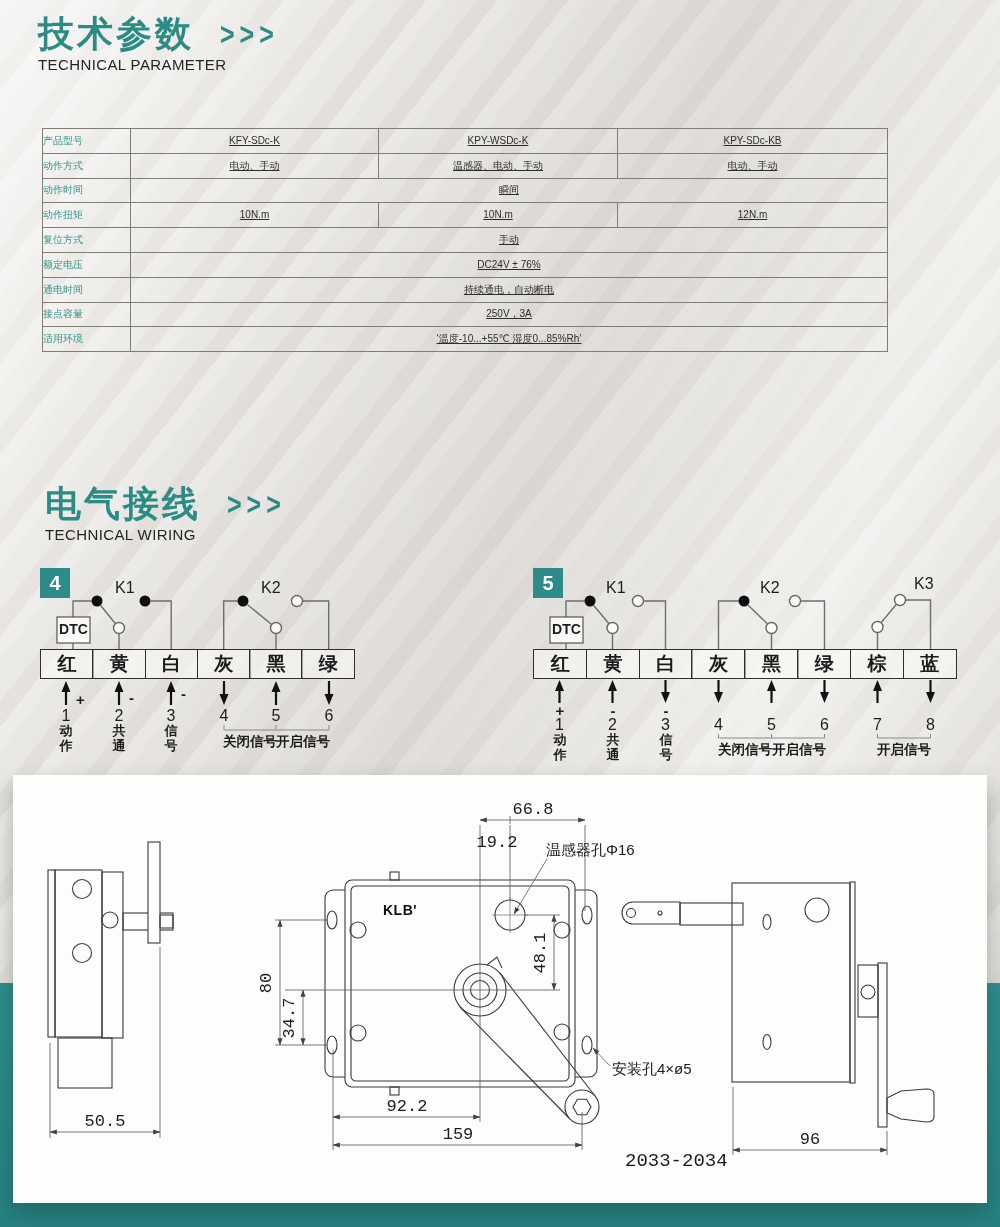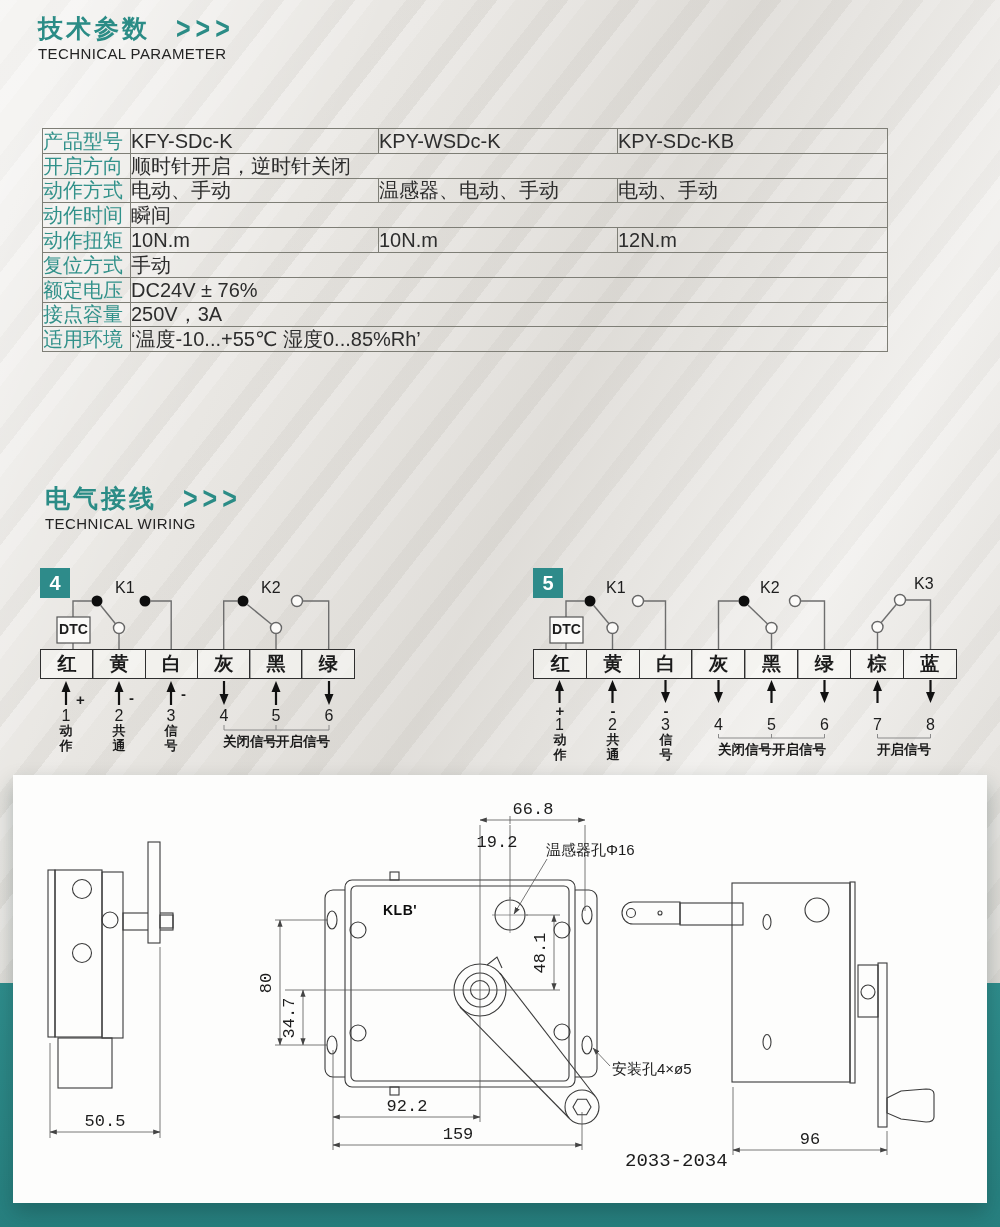--- a/index.html
+++ b/index.html
@@ -6,28 +6,28 @@
   .page{position:relative;width:1000px;height:1227px;overflow:hidden;
     font-family:"Liberation Sans","DejaVu Sans",sans-serif;
     background:
       linear-gradient(115deg, rgba(255,255,255,.55) 5%, rgba(255,255,255,0) 25%, rgba(185,181,174,.22) 48%, rgba(255,255,255,.38) 70%, rgba(193,189,182,.20) 92%),
       repeating-linear-gradient(128deg, rgba(255,255,255,.18) 0 14px, rgba(0,0,0,0) 14px 40px, rgba(176,172,165,.12) 40px 56px),
       #e9e7e3;}
   .teal-band{position:absolute;left:0;top:983px;width:1000px;height:244px;background:linear-gradient(180deg,#2f8d8c,#27807f);}
   
   .sec-head{position:absolute;}
   .h-row{display:flex;align-items:center;gap:26px;}
-  .h-cn{font-size:25px;font-weight:900;color:#2b8c86;letter-spacing:3px;line-height:1;}
+  .h-cn{font-size:36px;font-weight:900;color:#2b8c86;letter-spacing:3px;line-height:1;}
   .h-chev{font-size:25px;font-weight:900;color:#2b8c86;letter-spacing:5px;transform:scaleY(1.25);line-height:1;}
   .h-en{font-size:15px;color:#242424;letter-spacing:.4px;margin-top:4px;}
   
   table.spec{position:absolute;left:42px;top:128px;width:845px;border-collapse:collapse;table-layout:fixed;}
-  table.spec td{border:1px solid #7e7e76;height:23.8px;font-size:20px;line-height:1;padding:0;}
+  table.spec td{border:1px solid #7e7e76;height:23.8px;font-size:10px;line-height:1;padding:0;}
   td.lbl{color:#31918a;text-align:left;padding-left:12px;}
-  td.val{color:#2d2d2d;}
+  td.val{color:#2d2d2d;text-align:center;text-decoration:underline;}
   
   .diagram{position:absolute;}
   .diagram svg{position:absolute;left:0;top:0;}
   .badge{position:absolute;left:5px;top:3px;width:30px;height:30px;background:#2e8b8a;color:#fff;
     font-size:20px;font-weight:700;display:flex;align-items:center;justify-content:center;}
   .term-row{position:absolute;display:flex;height:30px;}
   .term{flex:1;border:1.5px solid #2f2f2f;margin-left:-1.5px;display:flex;align-items:center;justify-content:center;
     font-size:19px;font-weight:700;color:#1b1b1b;background:rgba(252,251,248,.55);}
   .term:first-child{margin-left:0;}
   .vlabel{position:absolute;width:16px;font-size:13px;font-weight:700;color:#1b1b1b;line-height:1.12;
@@ -77,24 +77,20 @@
         <col style="width:270px">
       </colgroup>
     <tbody>
       <tr>
         <td class="lbl">产品型号</td>
         <td class="val">KFY-SDc-K</td>
         <td class="val">KPY-WSDc-K</td>
         <td class="val">KPY-SDc-KB</td>
       </tr>
       <tr>
-        <td class="lbl">开启方向</td>
-        <td class="val" colspan="3">顺时针开启，逆时针关闭</td>
-      </tr>
-      <tr>
         <td class="lbl">动作方式</td>
         <td class="val">电动、手动</td>
         <td class="val">温感器、电动、手动</td>
         <td class="val">电动、手动</td>
       </tr>
       <tr>
         <td class="lbl">动作时间</td>
         <td class="val" colspan="3">瞬间</td>
       </tr>
       <tr>
@@ -103,20 +99,24 @@
         <td class="val">10N.m</td>
         <td class="val">12N.m</td>
       </tr>
       <tr>
         <td class="lbl">复位方式</td>
         <td class="val" colspan="3">手动</td>
       </tr>
       <tr>
         <td class="lbl">额定电压</td>
         <td class="val" colspan="3">DC24V ± 76%</td>
+      </tr>
+      <tr>
+        <td class="lbl">通电时间</td>
+        <td class="val" colspan="3">持续通电，自动断电</td>
       </tr>
       <tr>
         <td class="lbl">接点容量</td>
         <td class="val" colspan="3">250V，3A</td>
       </tr>
       <tr>
         <td class="lbl">适用环境</td>
         <td class="val" colspan="3">‘温度-10...+55℃ 湿度0...85%Rh’</td>
       </tr>
     </tbody>

